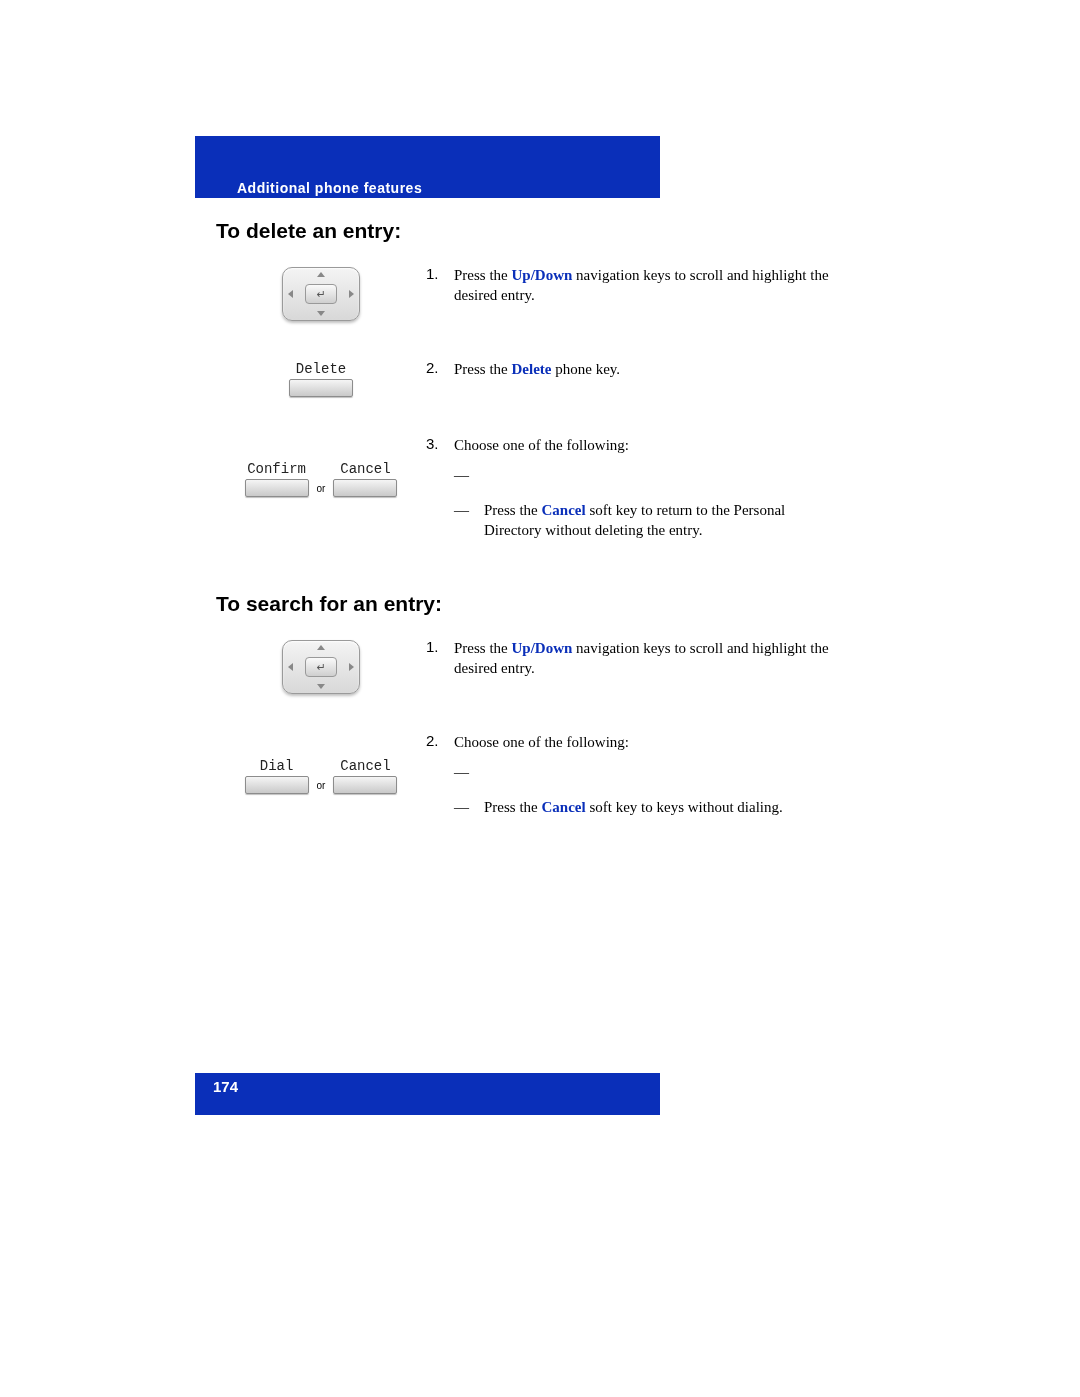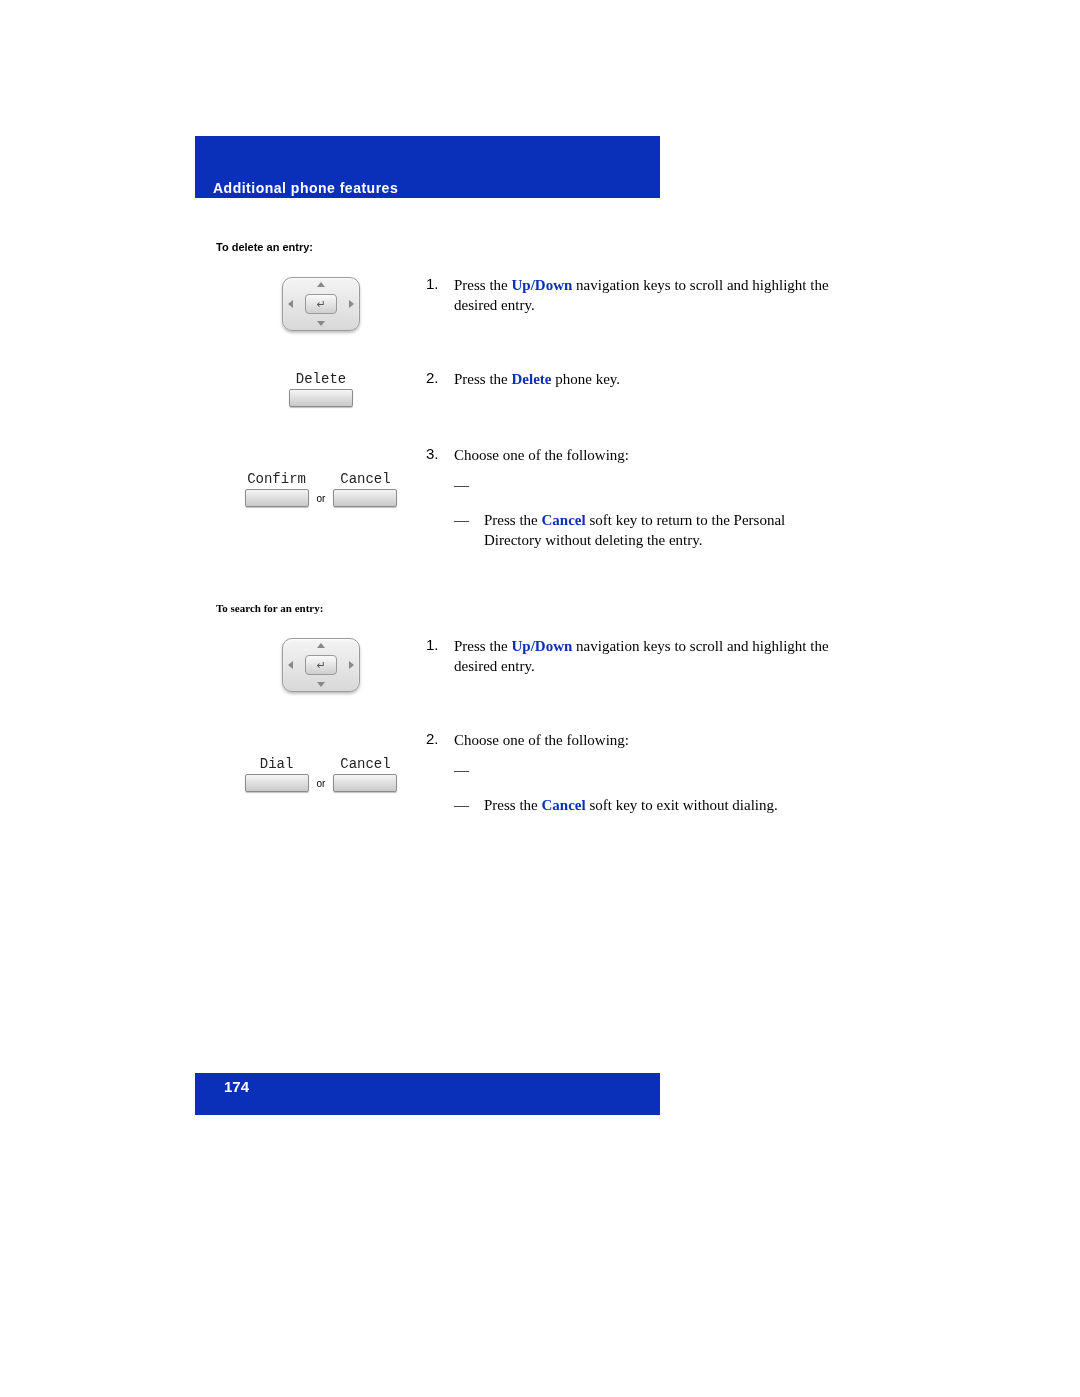--- a/index.html
+++ b/index.html
@@ -29,35 +29,35 @@
     position: absolute;
     top: 178px;
     left: 195px;
     width: 465px;
     height: 20px;
     background: #0a2fb9;
     color: #fff;
     font-weight: bold;
     font-size: 14px;
     letter-spacing: 0.5px;
-    padding-left: 18px;
+    padding-left: 42px;
     padding-top: 0;
     line-height: 20px;
     box-sizing: border-box;
   }
   .content {
     position: absolute;
     top: 215px;
     left: 216px;
     width: 630px;
   }
   .section-heading {
     font-weight: bold;
-    font-size: 11px;
-    margin: 26px 0 22px 0;
+    font-size: 21px;
+    margin: 4px 0 22px 0;
   }
   .step-row {
     display: flex;
     align-items: flex-start;
     margin-bottom: 38px;
   }
   .step-icon-col {
     width: 210px;
     flex: 0 0 210px;
     display: flex;
@@ -164,21 +164,21 @@
   .footer-bar {
     position: absolute;
     left: 195px;
     top: 1073px;
     width: 465px;
     height: 42px;
     background: #0a2fb9;
     color: #fff;
     font-weight: bold;
     font-size: 15px;
-    padding-left: 29px;
+    padding-left: 18px;
     line-height: 28px;
     box-sizing: border-box;
   }
 </style>
 </head>
 <body>
 
 <div class="page">
 
   <div class="blue-top-bar"></div>
@@ -243,21 +243,21 @@
             </div>
             <div class="sub-item">
               <div class="dash">—</div>
               <div><span>Press the </span><span class="bold-blue">Cancel</span><span> soft key to return to the Personal Directory without deleting the entry.</span></div>
             </div>
           </div>
         </div>
       </div>
     </div>
 
-    <div class="section-heading" style="margin-top:6px;font-family:Liberation Serif, serif;">To search for an entry:</div>
+    <div class="section-heading" style="margin-top:6px;">To search for an entry:</div>
 
     <div class="step-row">
       <div class="step-icon-col">
         <div class="nav-key">
           <div class="nav-arrow nav-up"></div>
           <div class="nav-arrow nav-down"></div>
           <div class="nav-arrow nav-left"></div>
           <div class="nav-arrow nav-right"></div>
           <div class="nav-center">↵</div>
         </div>
@@ -285,21 +285,21 @@
       <div class="step-text-col">
         <div class="step-num">2.</div>
         <div class="step-body">
           <span><span>Choose one of the following:</span></span>
           <div class="sub-list">
             <div class="sub-item">
               <div class="dash">—</div>
             </div>
             <div class="sub-item">
               <div class="dash">—</div>
-              <div><span>Press the </span><span class="bold-blue">Cancel</span><span> soft key to exit without dialing.</span></div>
+              <div><span>Press the </span><span class="bold-blue">Cancel</span><span> soft key to keys without dialing.</span></div>
             </div>
           </div>
         </div>
       </div>
     </div>
 
   </div>
 
   <div class="footer-bar">
     <span>174</span>

